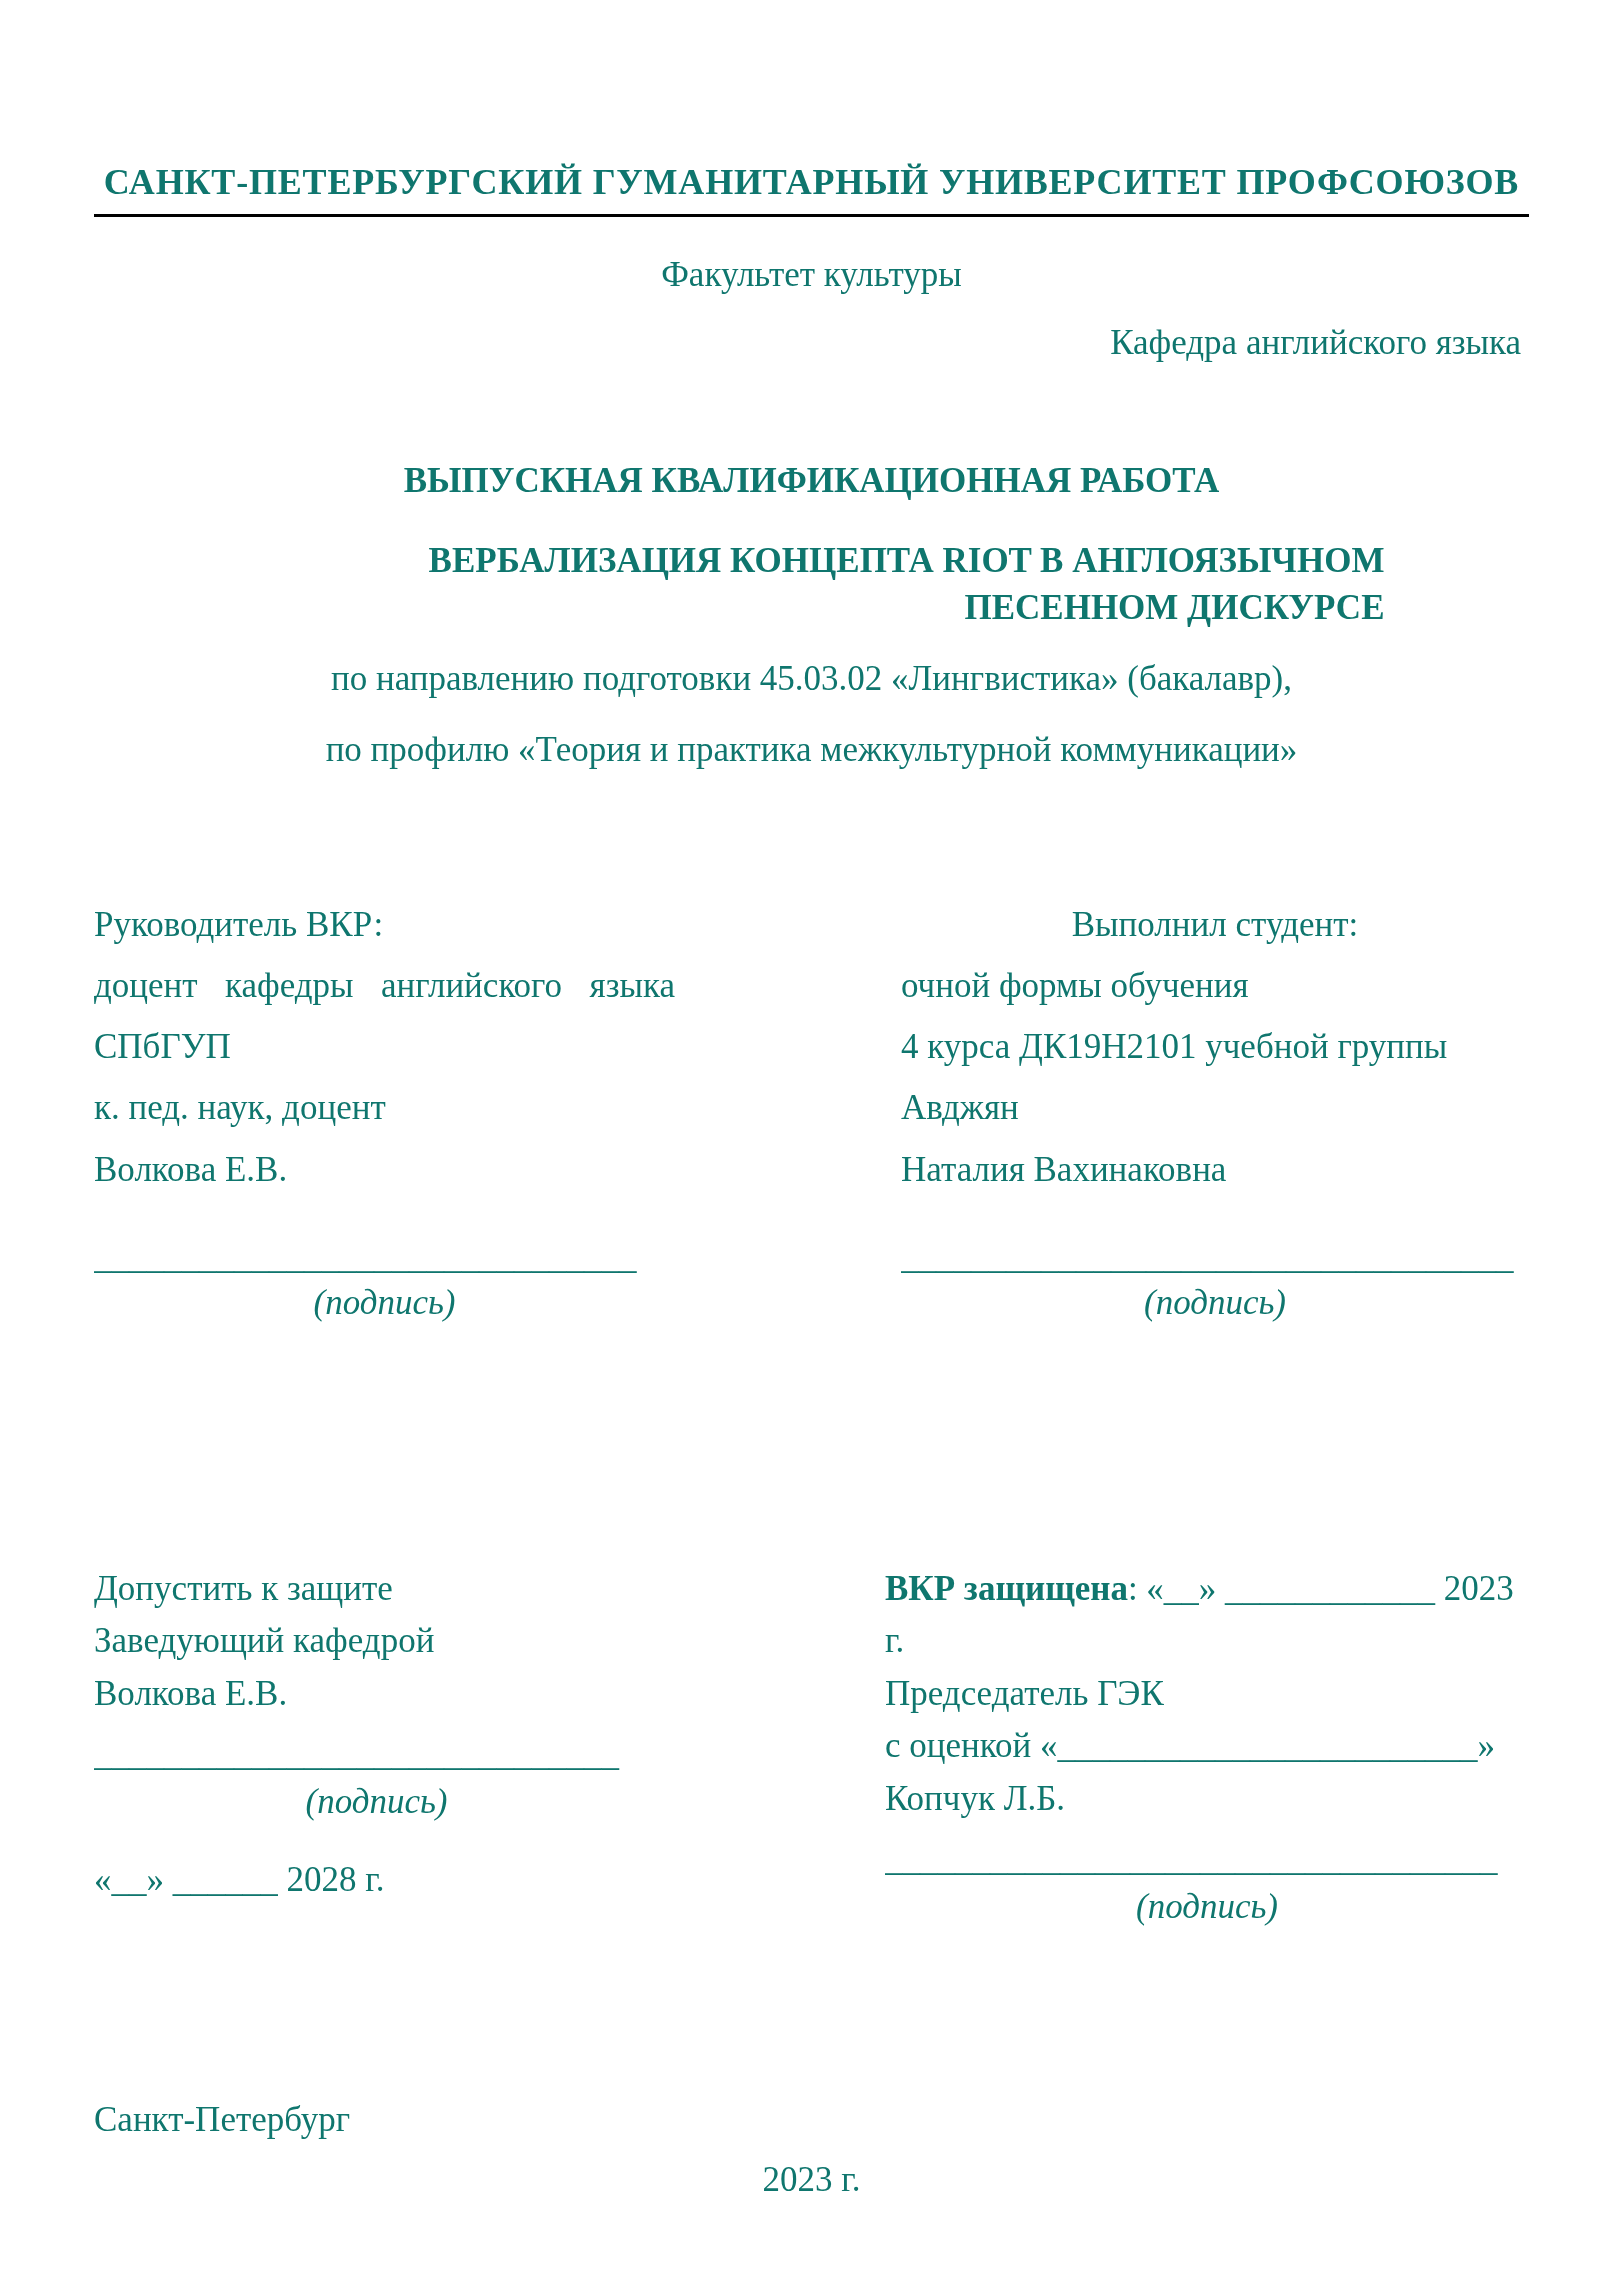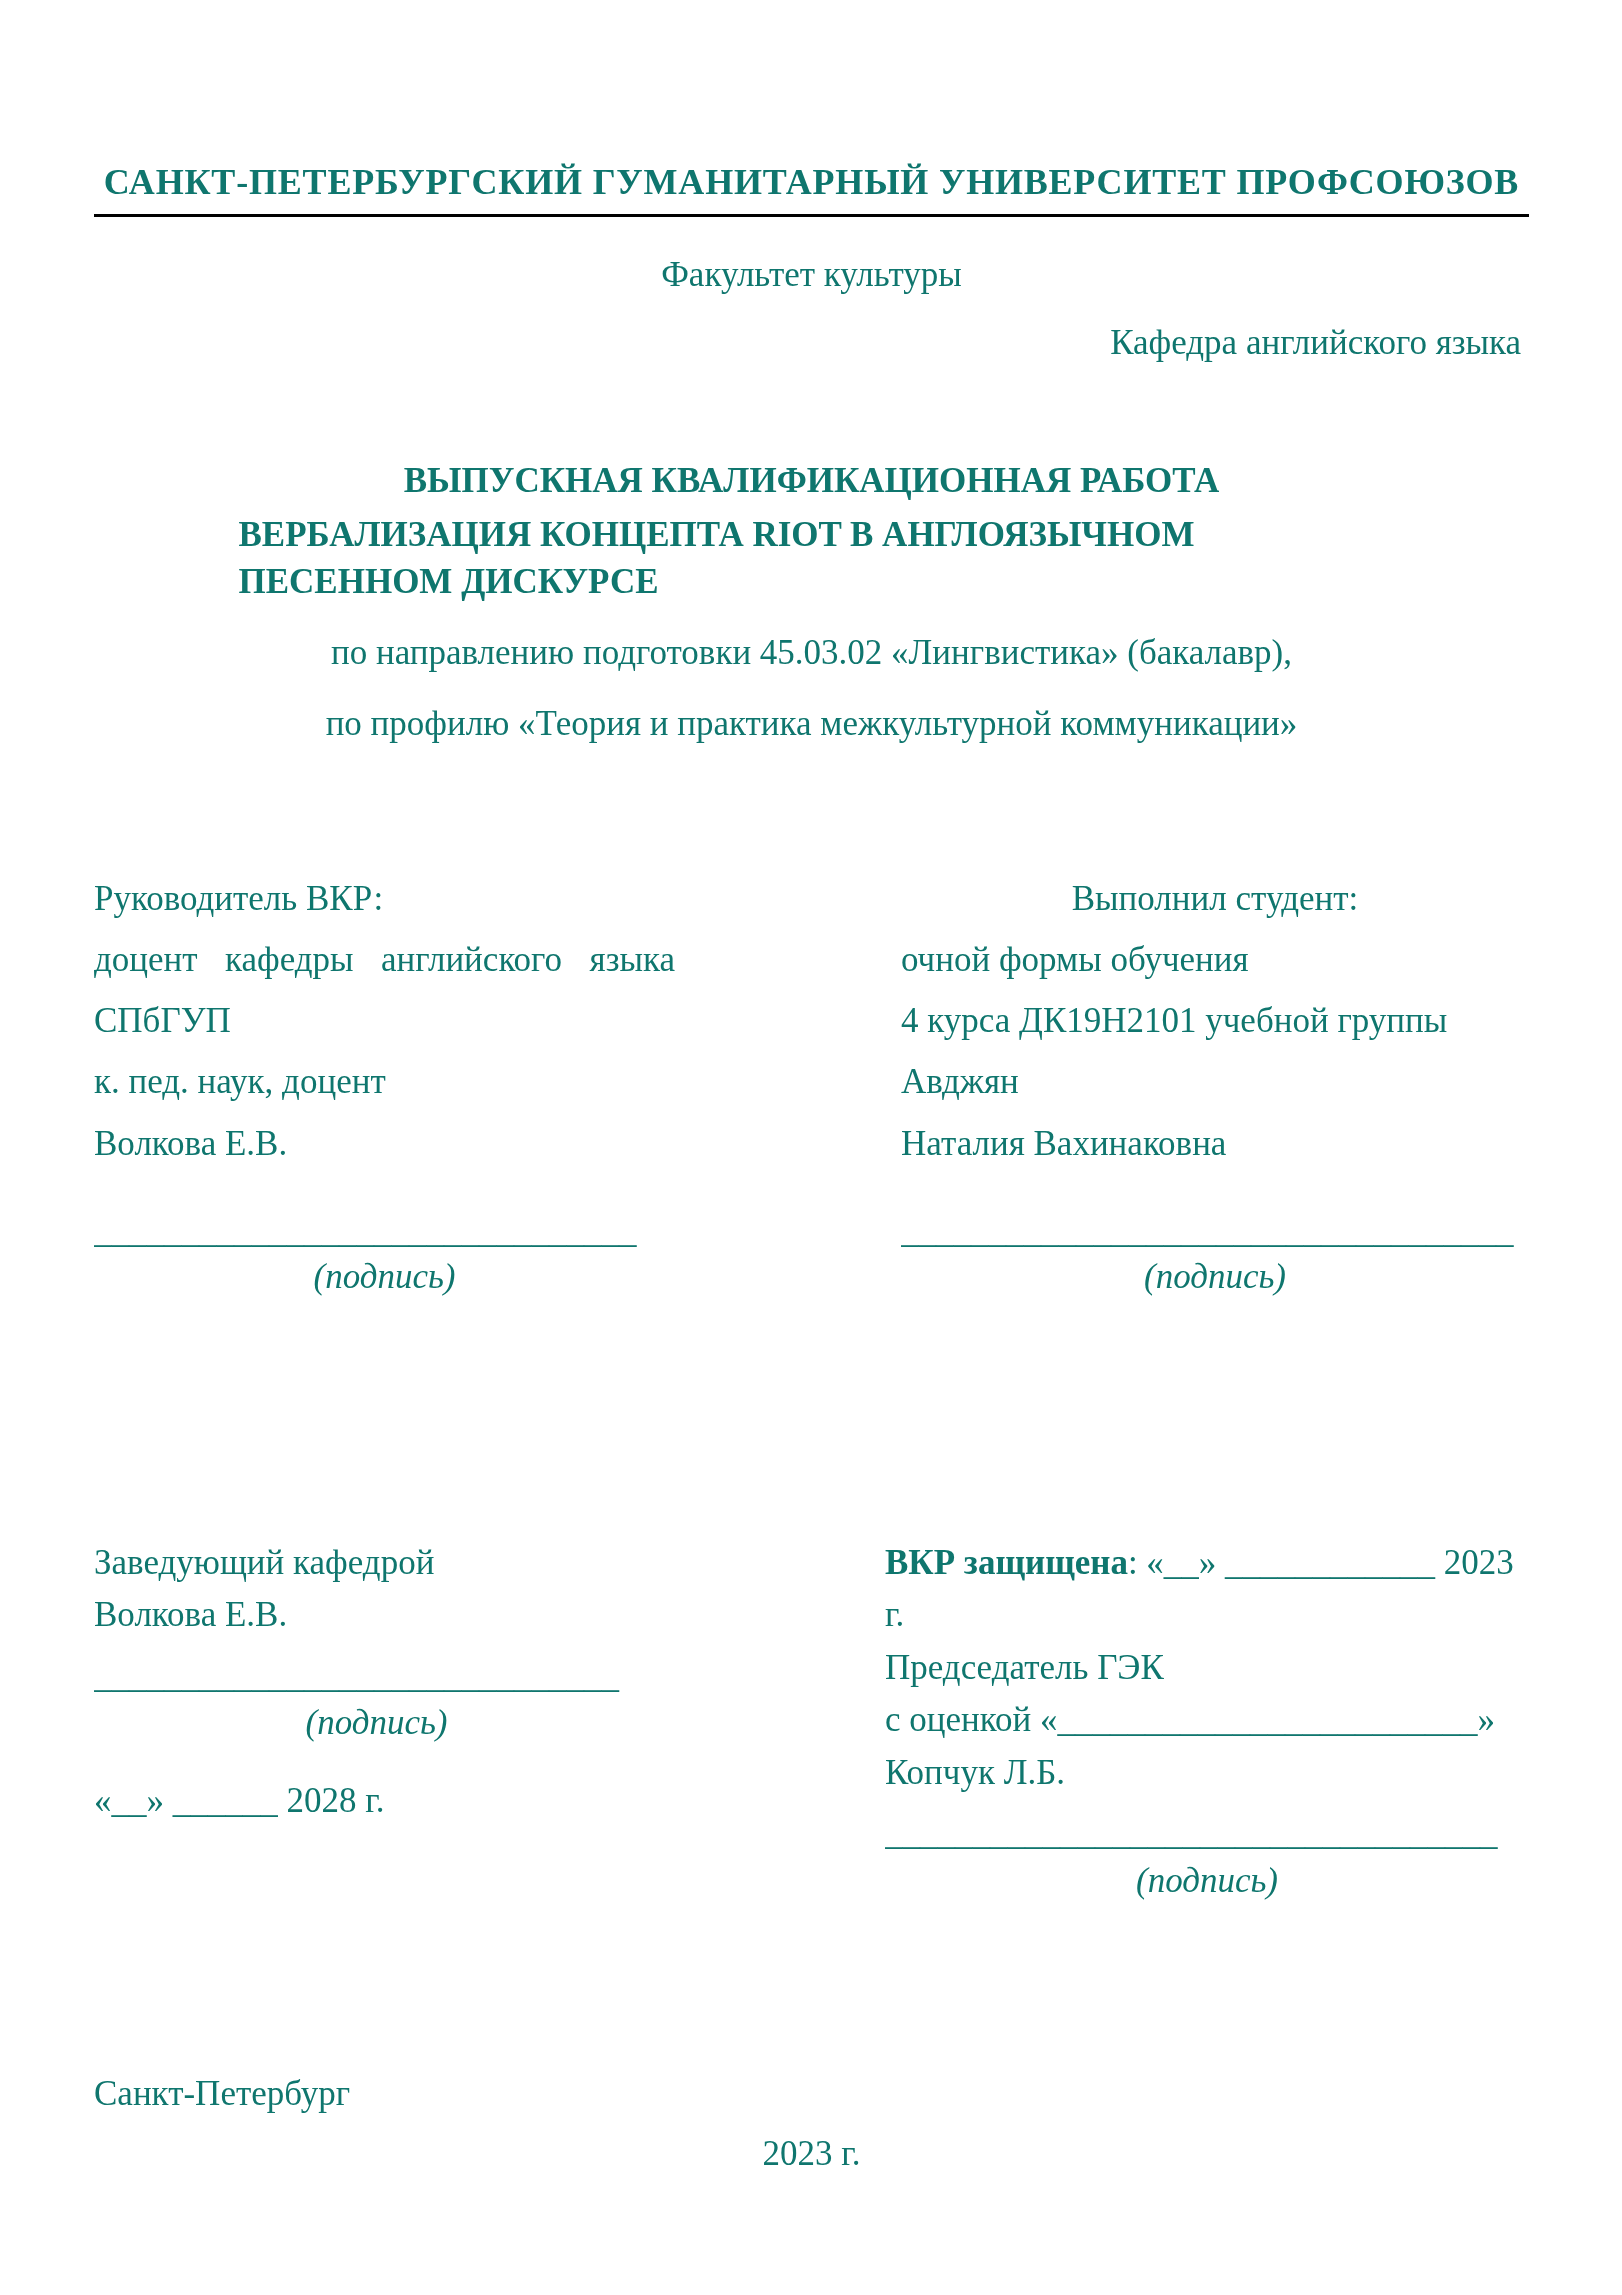--- a/index.html
+++ b/index.html
@@ -41,24 +41,24 @@
   }
 
   .work-type {
     text-align: center;
     font-weight: bold;
     font-size: 35px;
     margin-top: 98px;
   }
 
   .thesis-title {
-    text-align: left;
+    text-align: right;
     font-weight: bold;
     font-size: 35px;
-    margin: 10px auto 0 auto;
+    margin: 36px auto 0 auto;
     max-width: 1146px;
     line-height: 1.35;
   }
 
   .direction {
     text-align: center;
     margin-top: 27px;
   }
 
   .profile {
@@ -173,20 +173,21 @@
       <div class="line">Наталия Вахинаковна</div>
       <div class="sig-line">___________________________________</div>
       <div class="sig-caption">(подпись)</div>
     </div>
 
   </div>
 
   <div class="lower-section">
 
     <div class="lower-col-left">
+      <div class="line15">Допустить к защите</div>
       <div class="line15">Заведующий кафедрой</div>
       <div class="line15">Волкова Е.В.</div>
       <div class="sig-line-lower">______________________________</div>
       <div class="sig-caption">(подпись)</div>
       <div class="date-line">«__» ______ 2028 г.</div>
     </div>
 
     <div class="lower-col-right">
       <div class="line15"><span class="bold">ВКР защищена</span><span>: «__» ____________ 2023 г.</span></div>
       <div class="line15">Председатель ГЭК</div>

